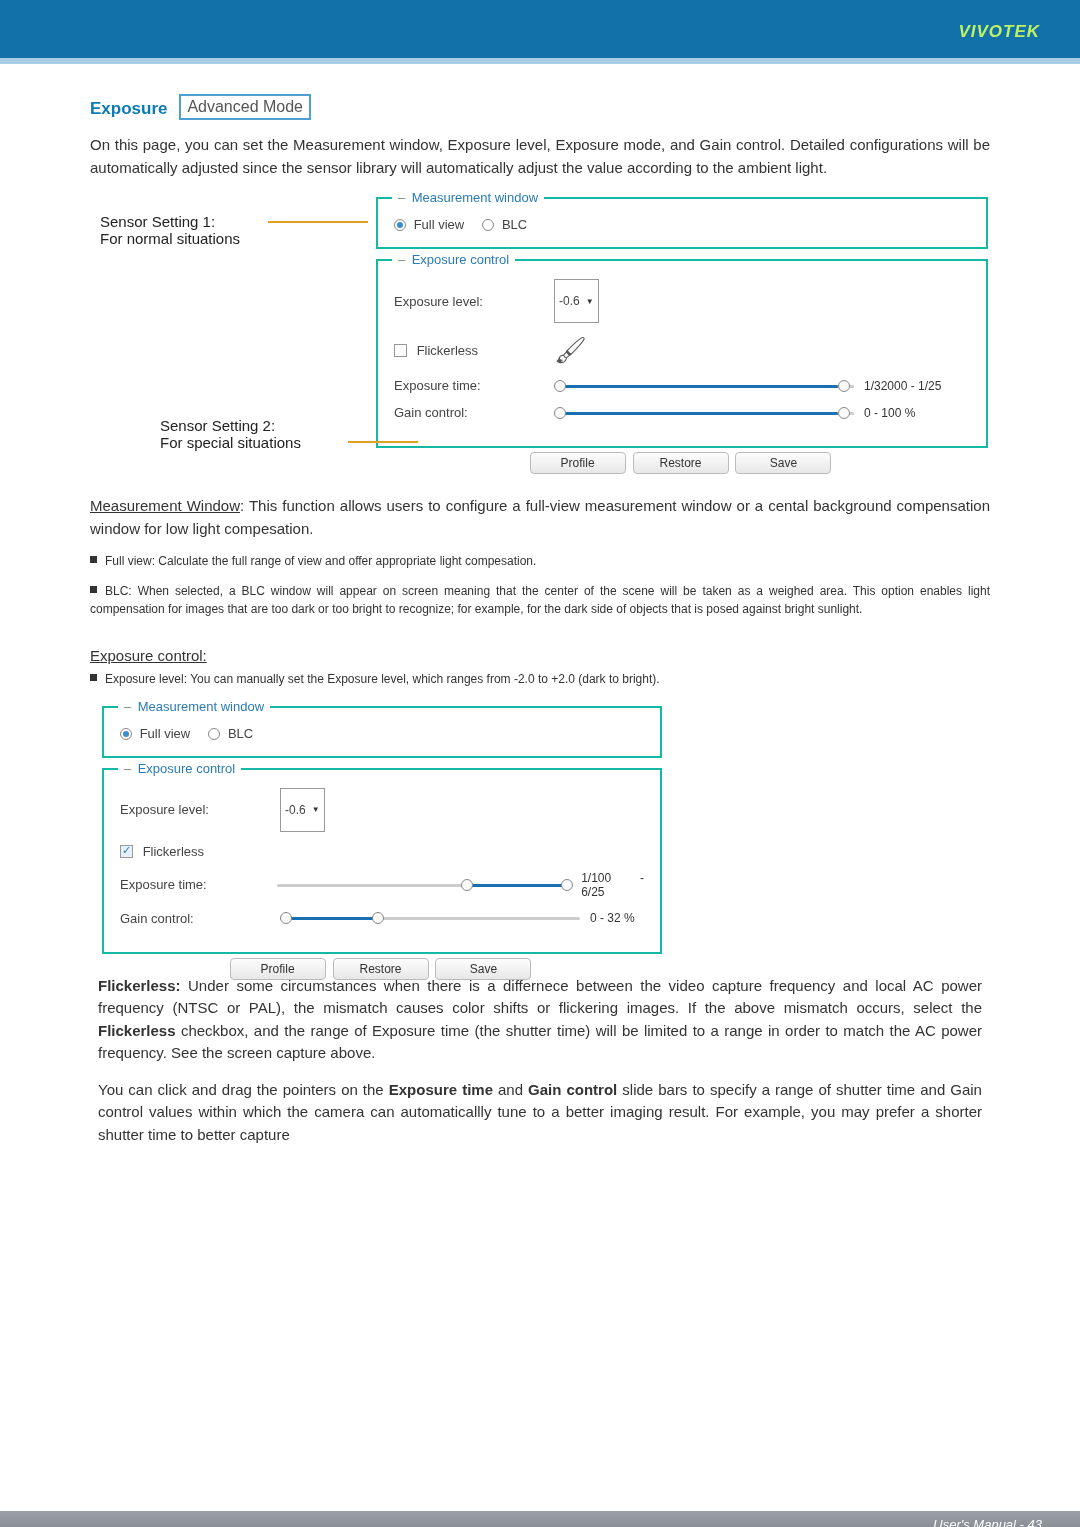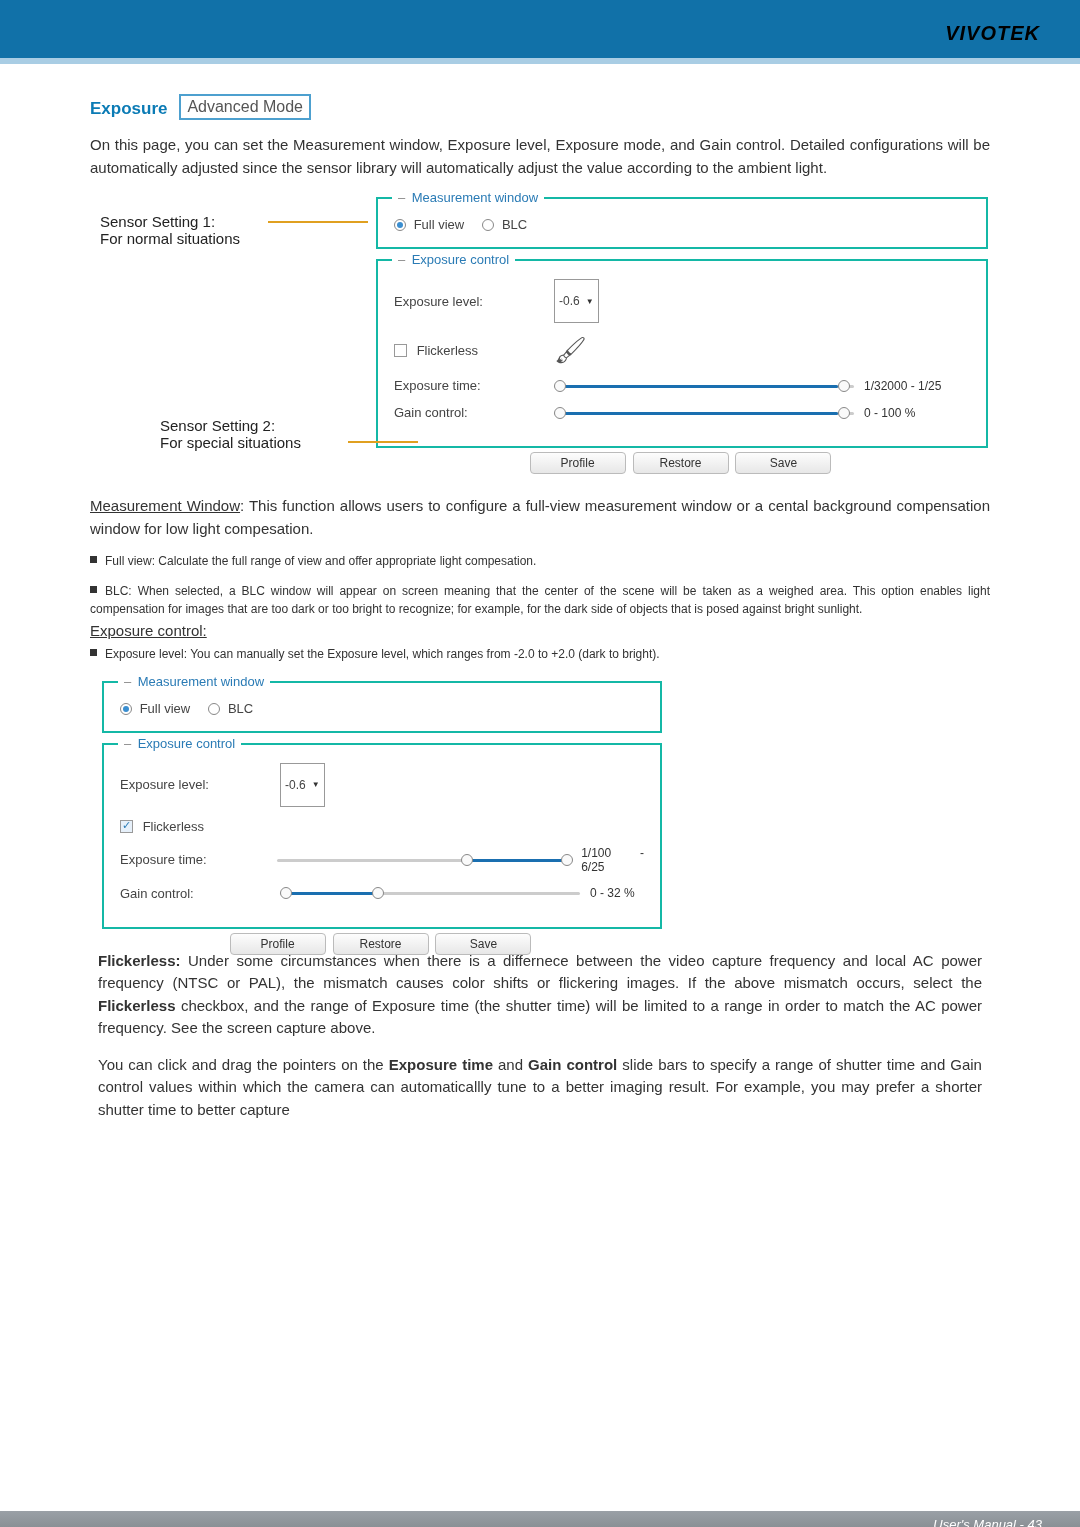--- a/index.html
+++ b/index.html
@@ -18,24 +18,24 @@
   }
   .top-band {
     height: 58px;
     background: #1171a8;
     position: relative;
   }
   .brand {
     position: absolute;
     right: 40px;
     top: 22px;
-    color: #000000;
+    color: #bef264;
     font-style: italic;
     font-weight: bold;
-    font-size: 20px;
+    font-size: 17px;
     letter-spacing: 1px;
   }
   .thin-band {
     height: 6px;
     background: #a9cde4;
   }
   .content {
     padding: 30px 90px 40px 90px;
     text-align: justify;
   }
@@ -340,21 +340,21 @@
     <p class="para" style="margin-top:28px;">
       <span class="underline">Measurement Window</span><span>: This function allows users to configure a full-view measurement window or a cental background compensation window for low light compesation.</span>
     </p>
 
     <p class="li-para"><span class="bullet"></span><span>Full view: Calculate the full range of view and offer appropriate light compesation.</span></p>
 
     <p class="li-para" style="padding-left:0;">
       <span class="bullet"></span><span>BLC: When selected, a BLC window will appear on screen meaning that the center of the scene will be taken as a weighed area. This option enables light compensation for images that are too dark or too bright to recognize; for example, for the dark side of objects that is posed against bright sunlight.</span>
     </p>
 
-    <p class="para" style="margin-top:2px;">
+    <p class="para" style="margin-top:27px;">
       <span class="underline">Exposure control:</span>
     </p>
     <p class="li-para" style="margin-top:2px;"><span class="bullet"></span><span>Exposure level: You can manually set the Exposure level, which ranges from -2.0 to +2.0 (dark to bright).</span></p>
 
     <div class="figure-block" style="height:255px;">
       <div class="panel panel-narrow" style="height:52px;">
         <div class="panel-legend"><span class="minus">–</span>&nbsp;<span>Measurement window</span></div>
         <div>
           <span class="radio sel"></span>
           <span>Full view</span>

